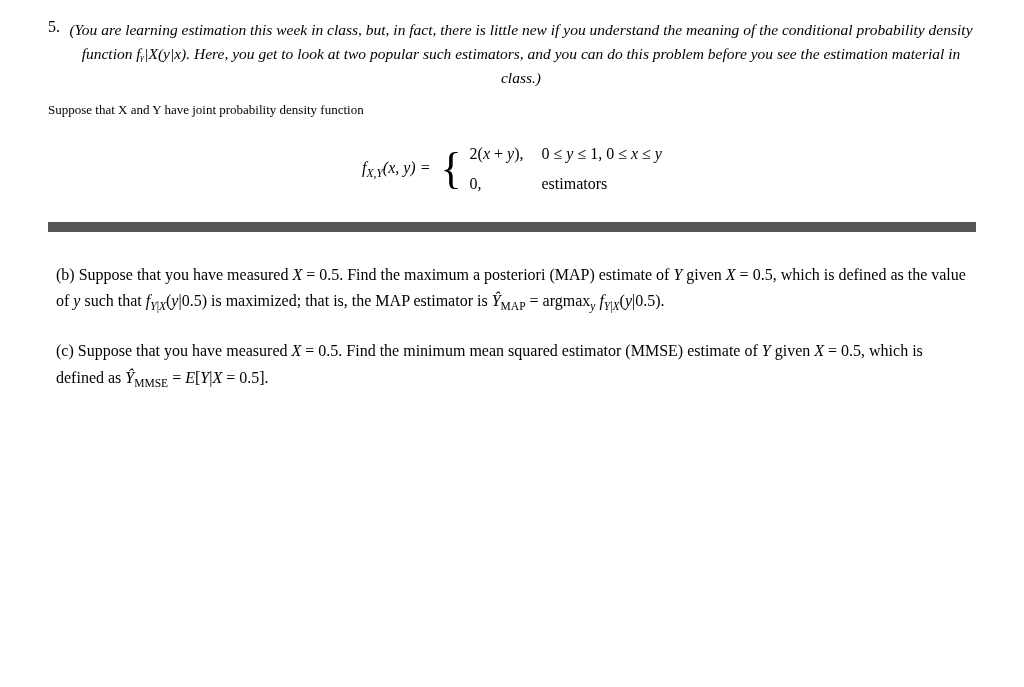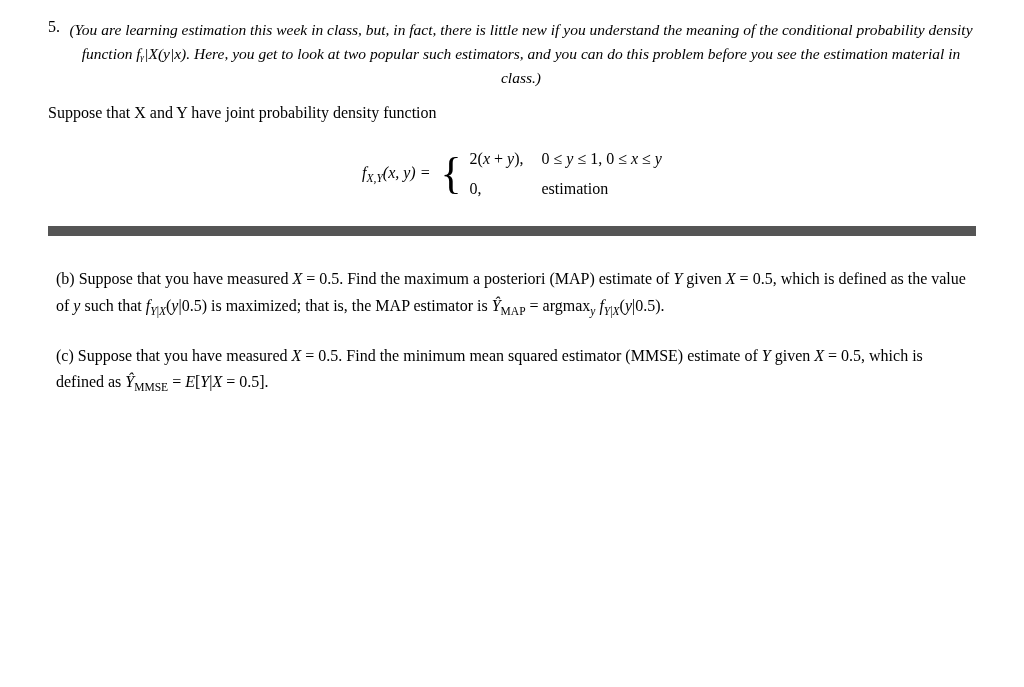--- a/index.html
+++ b/index.html
@@ -24,21 +24,21 @@
       margin-right: 6px;
       font-size: 16px;
     }
     .intro-text {
       font-style: italic;
       font-size: 15.5px;
       line-height: 1.55;
       text-align: center;
     }
     .suppose-text {
-      font-size: 16px;
+      font-size: 13px;
       margin-top: 2px;
       margin-bottom: 18px;
       line-height: 1.6;
     }
     .formula-block {
       display: flex;
       justify-content: center;
       align-items: center;
       margin: 18px 0 22px 0;
       font-size: 16px;
@@ -125,21 +125,21 @@
         </div>
         <div class="cases-cell-cond">
           0 ≤ <i>y</i> ≤ 1, 0 ≤ <i>x</i> ≤ <i>y</i>
         </div>
       </div>
       <div class="cases-row">
         <div class="cases-cell">
           0,
         </div>
         <div class="cases-cell-cond">
-          estimation
+          estimators
         </div>
       </div>
     </div>
   </div>
 
   <div class="divider"></div>
 
   <div class="parts-section">
 
 

